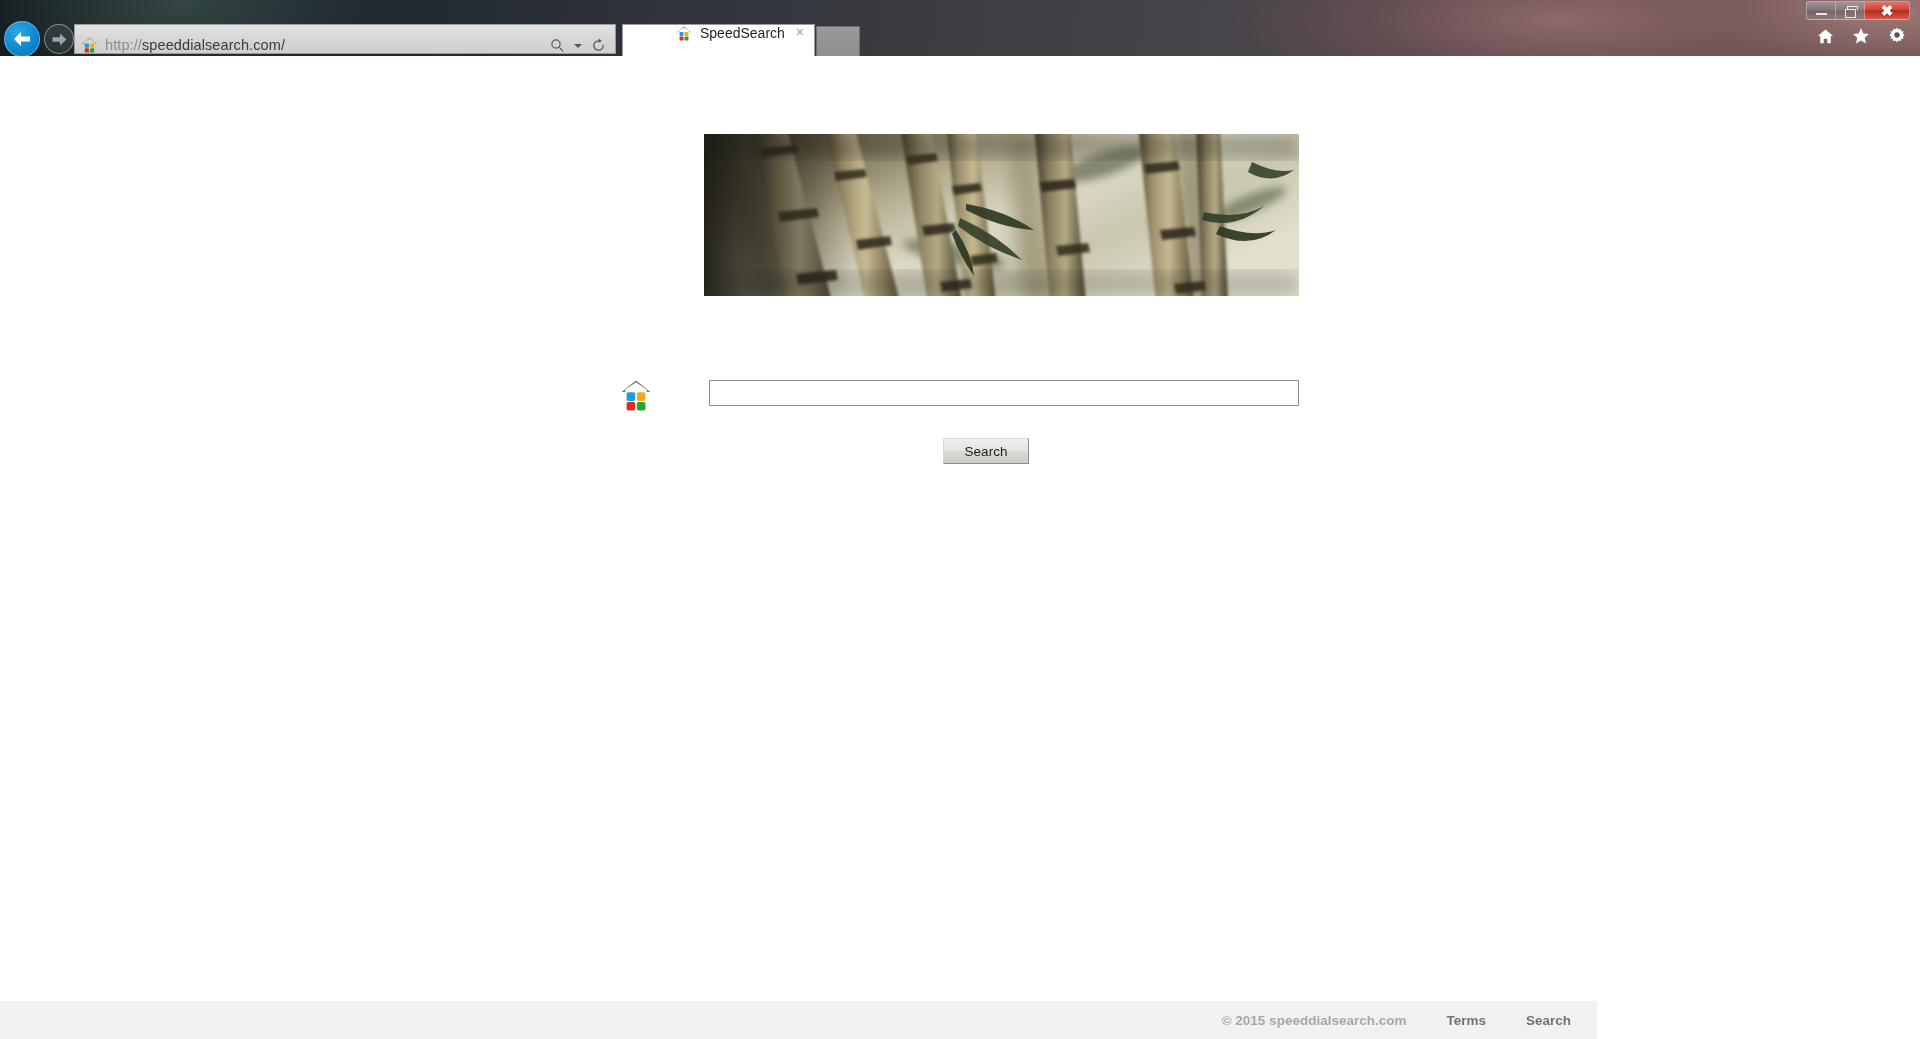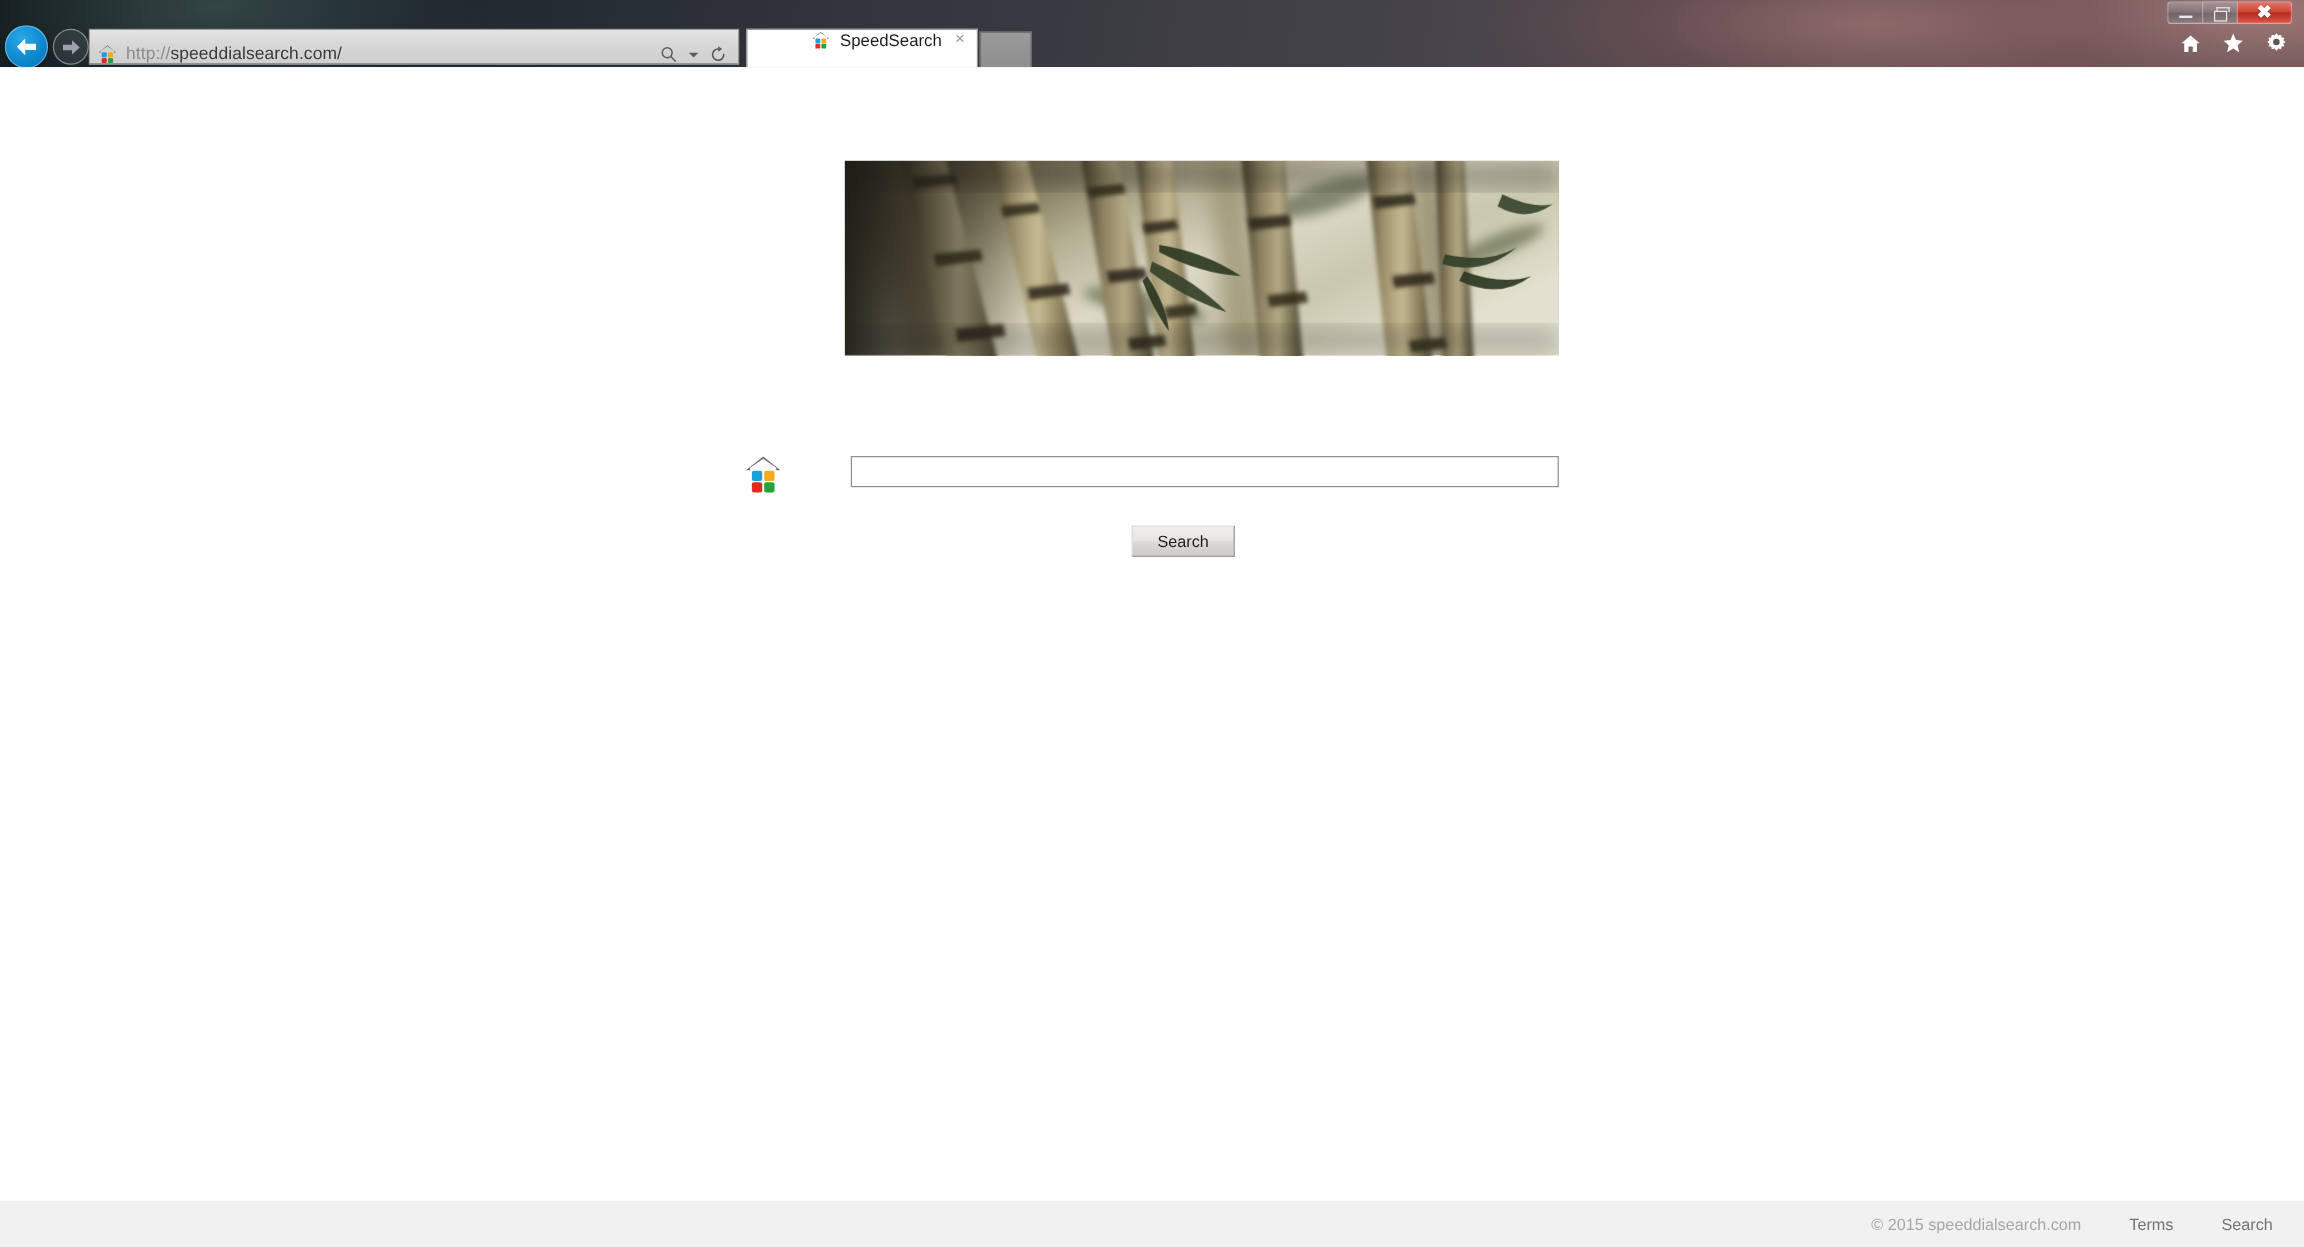--- a/index.html
+++ b/index.html
@@ -149,24 +149,24 @@
     border: 1px solid #8c8c8c;
     border-top-color: #d9d9d9; border-left-color: #d9d9d9;
     font-family: "Liberation Sans", sans-serif;
     font-size: 13.5px; color: #1c1c1c;
     cursor: default;
   }
 
   
   .footer {
     position: absolute; left: 0; bottom: 0;
-    width: 1920px; height: 38px;
+    width: 1597px; height: 38px;
     background: #f1f1f1;
     display: flex; align-items: center; justify-content: flex-end;
-    padding-right: 26px; gap: 40px;
+    padding-right: 26px; gap: 40px; font-weight: bold;
   }
   .copyright { font-size: 13.5px; color: #a7a7a7; }
   .foot-link { font-size: 13.5px; color: #737373; text-decoration: none; }
 </style>
 </head>
 <body>
 
 <div class="browser-chrome">
 
   <div class="win-buttons">

